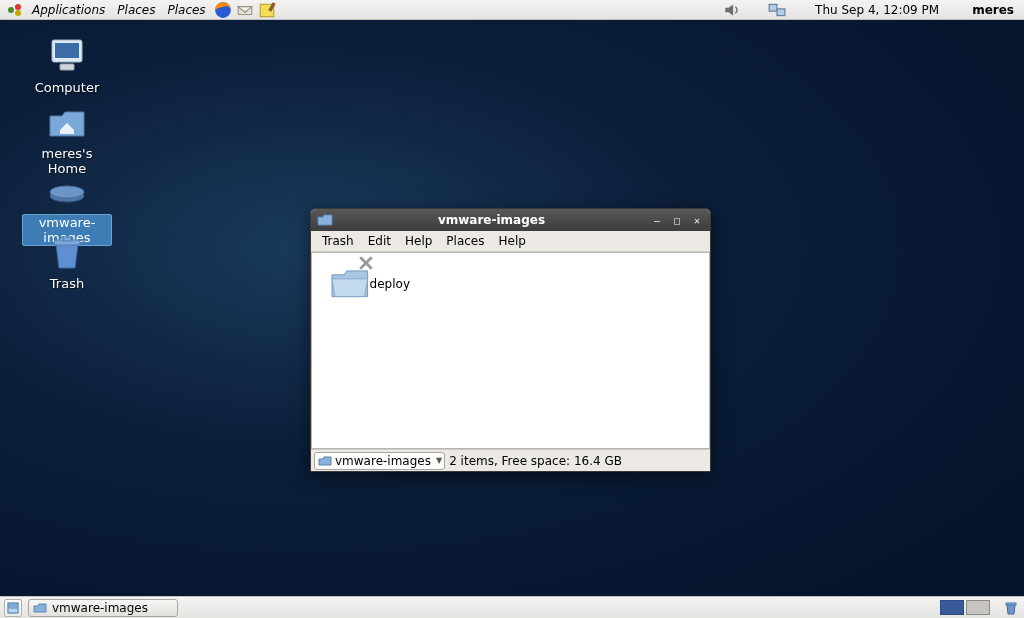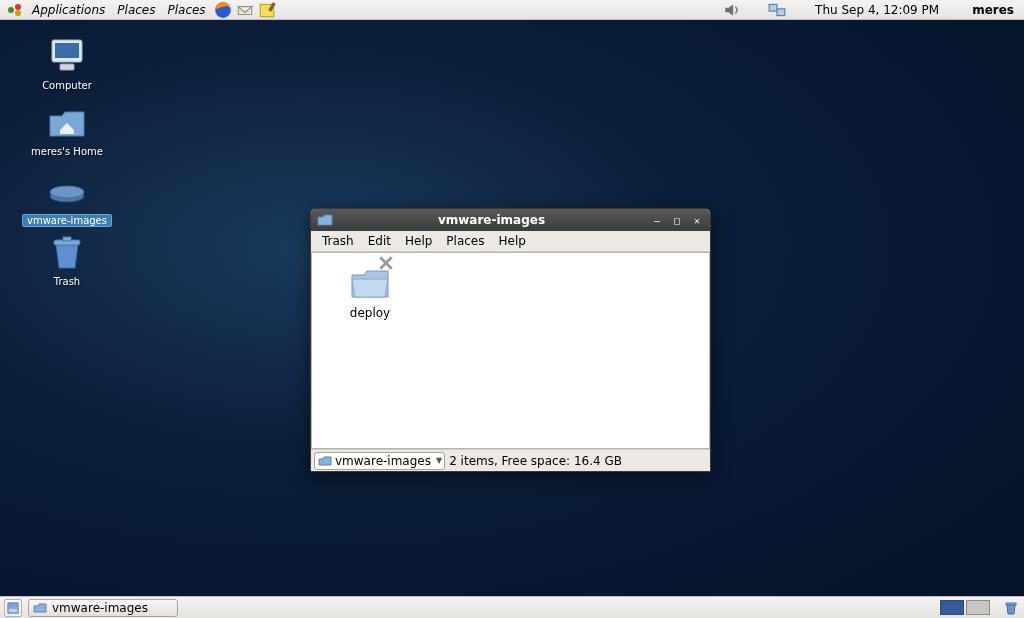--- a/index.html
+++ b/index.html
@@ -43,21 +43,21 @@
     position: absolute;
     top: 20px; left: 0; right: 0; bottom: 22px;
   }
   .desktop-icon {
     position: absolute;
     width: 90px;
     display: flex;
     flex-direction: column;
     align-items: center;
     color: #fff;
-    font-size: 10px;
+    font-size: 13px;
     text-align: center;
     text-shadow: 1px 1px 1px rgba(0,0,0,0.7);
   }
   .desktop-icon .icon-img { width: 42px; height: 42px; margin-bottom: 2px; }
   .desktop-icon.selected .label {
     background: #3e7cb5;
     border: 1px solid #6aa3d0;
     border-radius: 2px;
     padding: 0 4px;
     text-shadow: none;
@@ -114,21 +114,21 @@
   }
   .file-grid {
     display: flex;
     flex-wrap: wrap;
     padding: 8px 18px;
     gap: 40px 60px;
   }
   .file-item {
     width: 80px;
     display: flex;
-    flex-direction: column;
+    flex-direction: row;
     align-items: center;
     font-size: 12px;
     cursor: default;
   }
   .file-item .ficon { width: 40px; height: 42px; margin-bottom: 3px; position: relative; }
   .file-item .flabel { text-align: center; }
   .statusbar {
     height: 22px;
     background: #ece9e5;
     border-top: 1px solid #cfcbc6;

